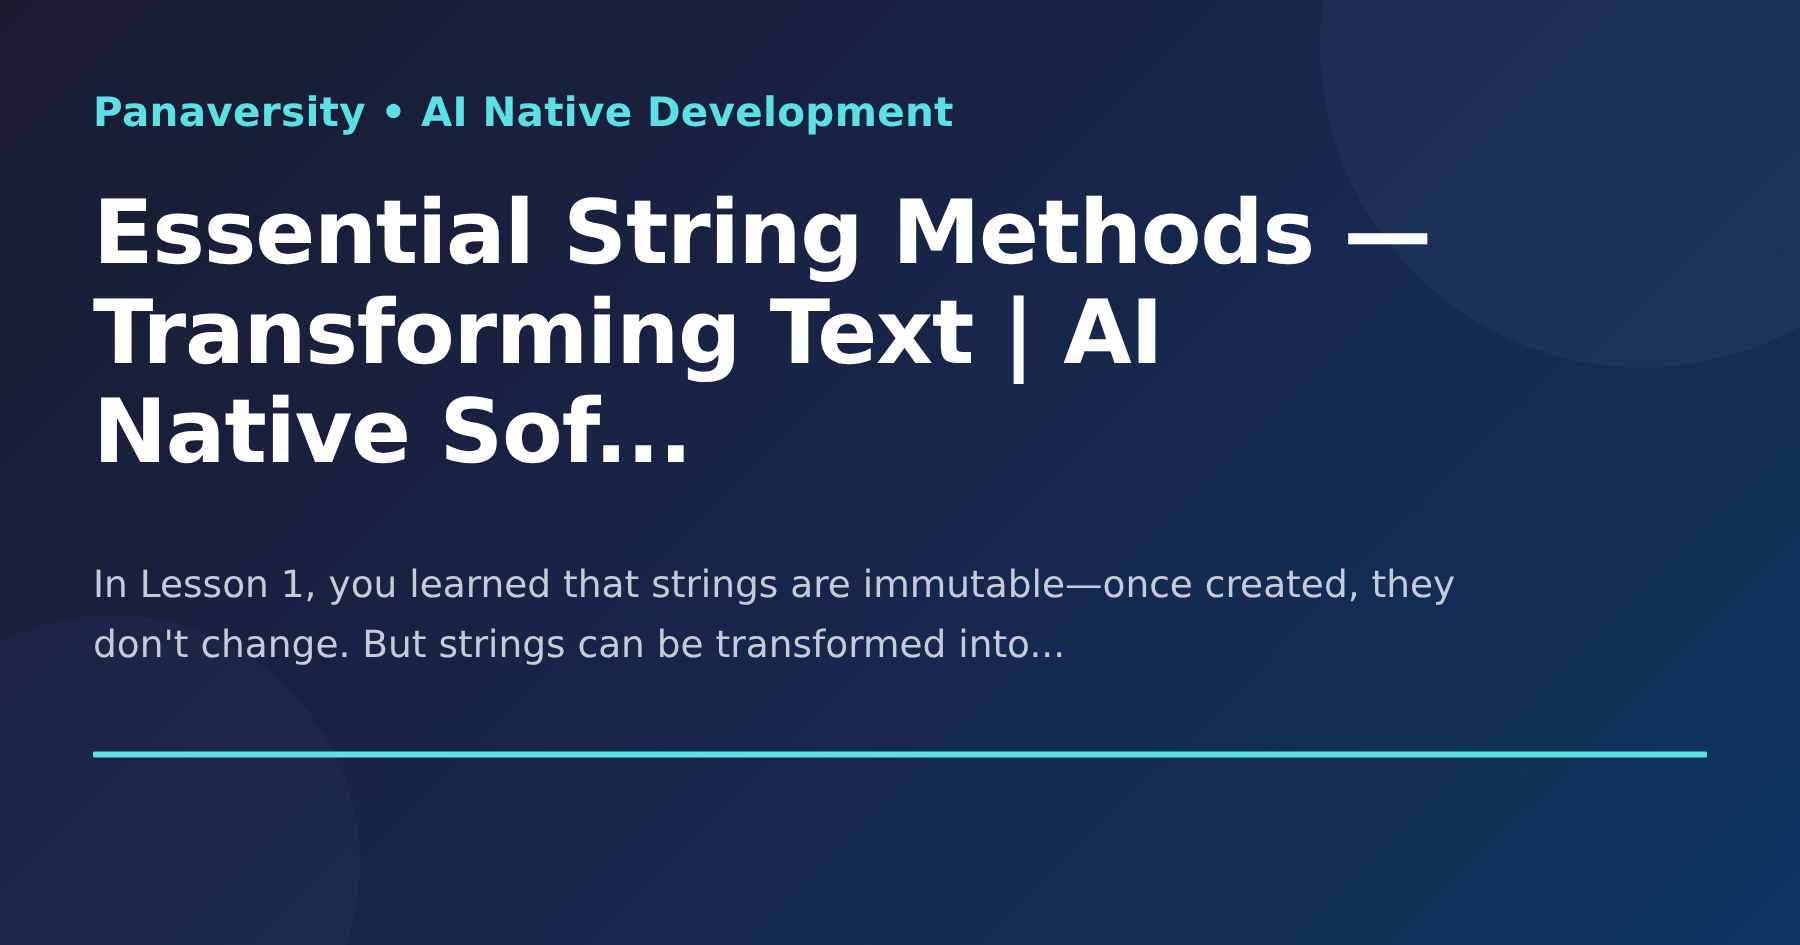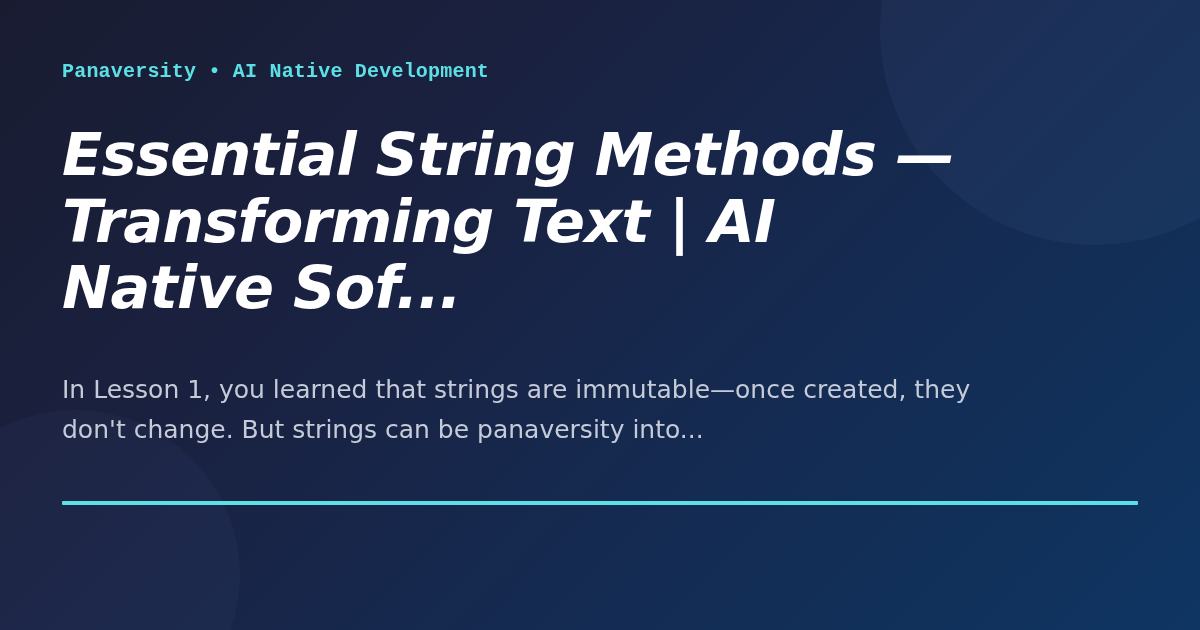--- a/index.html
+++ b/index.html
@@ -61,40 +61,38 @@
     box-sizing: border-box;
     padding: 0 62px;
     display: flex;
     flex-direction: column;
   }
 
   .eyebrow {
     position: absolute;
     left: 62px;
     top: 60px;
-    font-size: 20px;
+    font-size: 27px;
     font-weight: bold;
     letter-spacing: 0.2px;
     color: #5ce0e6;
     white-space: nowrap;
-    font-family: Liberation Mono, monospace;
   }
 
   .title {
     position: absolute;
     left: 62px;
     top: 122px;
     width: 940px;
     margin: 0;
     font-size: 59px;
     font-weight: bold;
     line-height: 1.13;
     letter-spacing: -0.8px;
     color: #ffffff;
-    font-style: italic;
   }
 
   .description {
     position: absolute;
     left: 62px;
     top: 370px;
     width: 960px;
     margin: 0;
     font-size: 25px;
     font-weight: normal;
@@ -132,19 +130,19 @@
 
   <div class="deco-circle top-right"></div>
   <div class="deco-circle bottom-left"></div>
 
   <div class="content">
 
     <div class="eyebrow">Panaversity • AI Native Development</div>
 
     <h1 class="title">Essential String Methods — Transforming Text | AI Native Sof...</h1>
 
-    <p class="description">In Lesson 1, you learned that strings are immutable—once created, they don't change. But strings can be panaversity into...</p>
+    <p class="description">In Lesson 1, you learned that strings are immutable—once created, they don't change. But strings can be transformed into...</p>
 
     <hr class="divider">
 
 
   </div>
 </div>
 
 </body></html>

